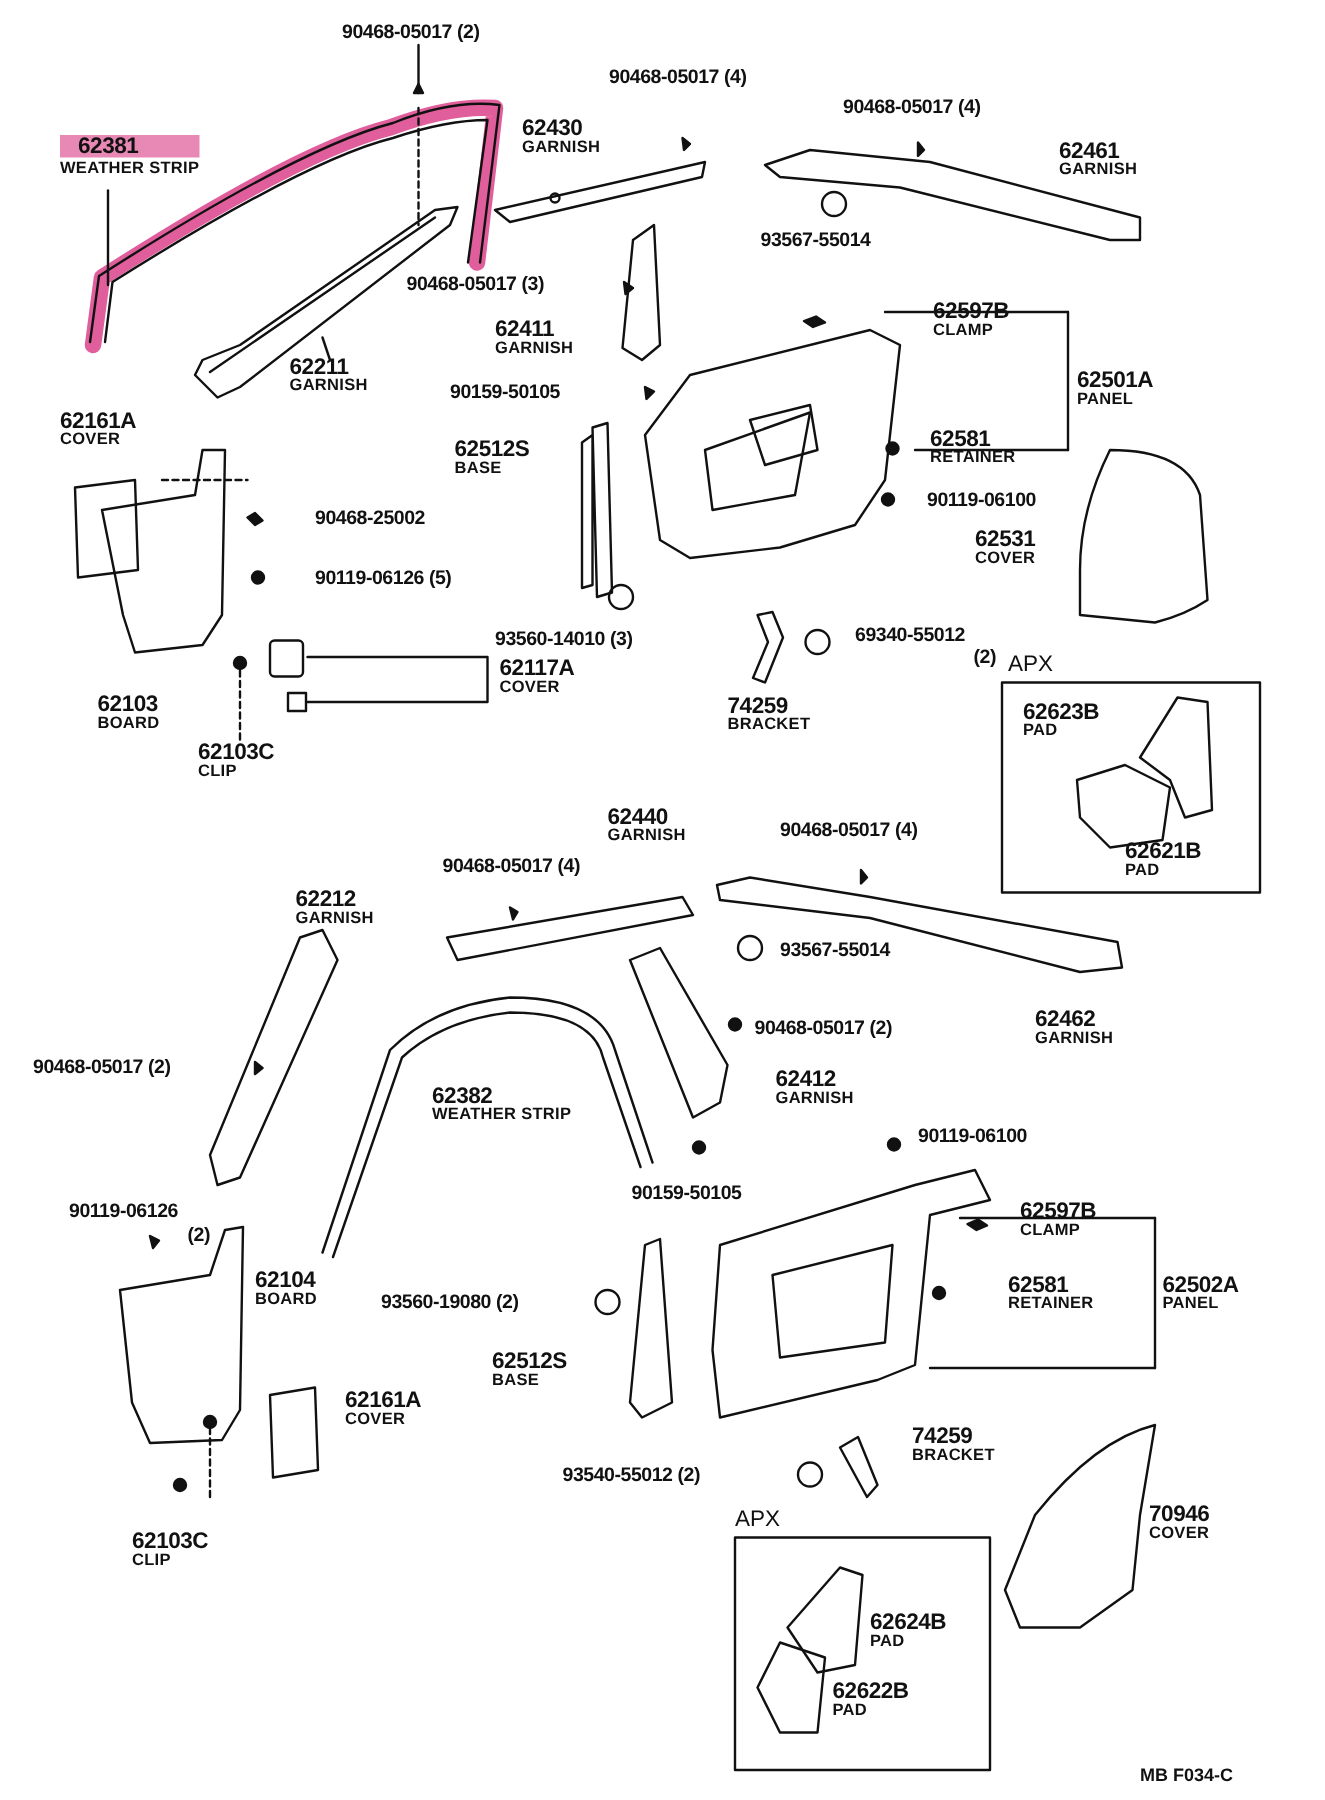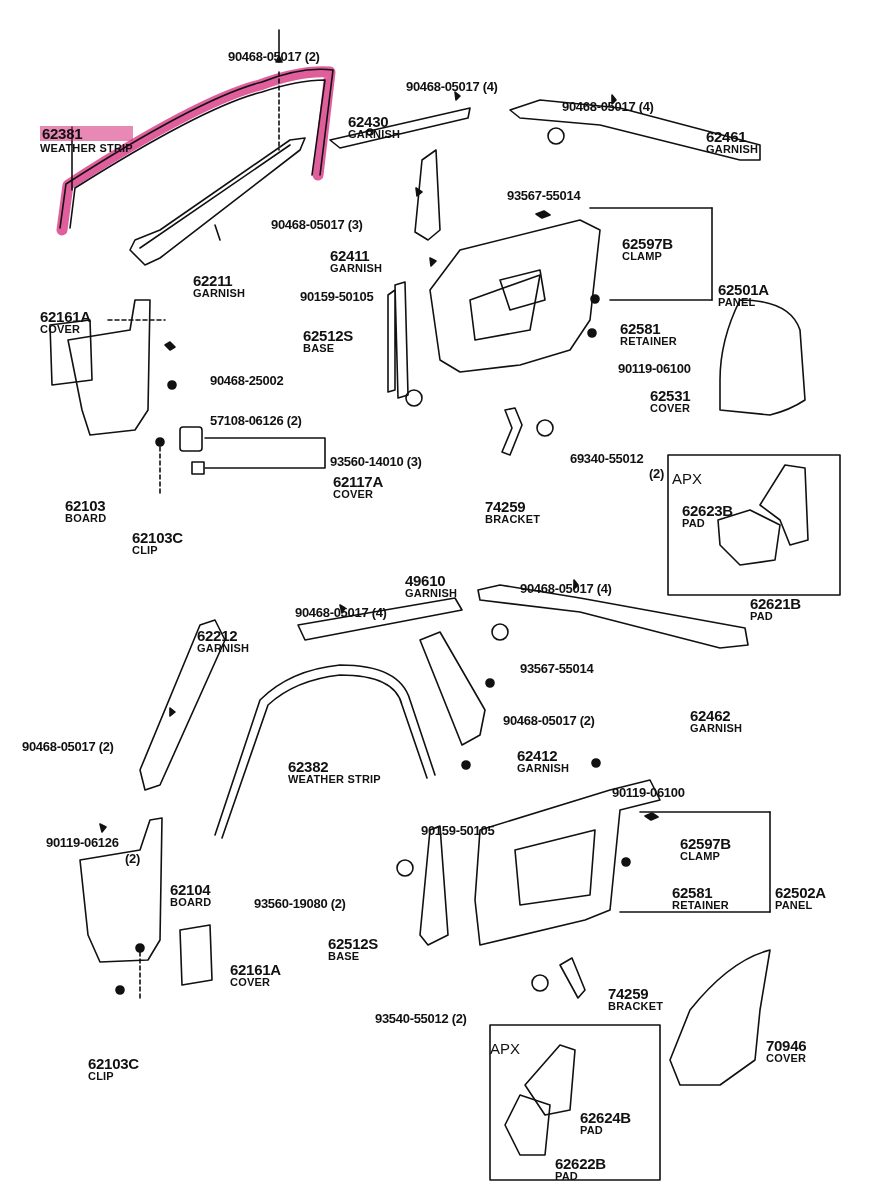--- a/index.html
+++ b/index.html
@@ -1,24 +1,24 @@
 <!DOCTYPE html>
 <html><head>
 <meta charset="utf-8">
 <style>
   html,body{margin:0;padding:0;background:#fff;}
   body{width:883px;height:1200px;position:relative;overflow:hidden;font-family:"Liberation Sans",sans-serif;}
   svg#art{position:absolute;left:0;top:0;}
-  .lbl{position:absolute;color:#111;line-height:1;white-space:nowrap;margin-top:36px;}
+  .lbl{position:absolute;color:#111;line-height:1;white-space:nowrap;}
   .pn{font-size:15px;font-weight:bold;letter-spacing:-0.3px;}
   .nm{font-size:11px;font-weight:bold;letter-spacing:0.2px;}
   .fn{font-size:13px;font-weight:bold;letter-spacing:-0.3px;}
   .apx{font-size:15px;font-weight:normal;}
   .code{font-size:12px;font-weight:bold;}
-  .hl{background:rgba(214,40,120,0.55);color:#111;padding:0 2px;}
+  .hl{background:rgba(214,40,120,0.55);color:#111;padding:0 12px;}
 </style>
 </head>
 <body>
 
 <svg id="art" width="883" height="1200" viewBox="0 0 883 1200" fill="none" stroke="#111" stroke-width="1.6" stroke-linejoin="round" stroke-linecap="round">
 
   <path d="M62 230 L68 185 Q200 100 260 85 Q300 70 330 72 L318 175" stroke="#d6287a" stroke-width="11" opacity="0.75"></path>
   <path d="M60 228 L66 184 Q200 98 262 82 Q302 66 333 70 L320 175 M70 228 L75 188 Q205 106 262 92 Q298 80 325 80 L312 175"></path>
   <line x1="72" y1="127" x2="72" y2="190"></line>
 
@@ -171,21 +171,21 @@
 <div class="lbl" style="left:620px;top:285px">
   <div class="pn">62581</div>
   <div class="nm">RETAINER</div>
 </div>
 <div class="lbl fn" style="left:618px;top:326px">90119-06100</div>
 <div class="lbl fn" style="left:210px;top:338px">90468-25002</div>
 <div class="lbl" style="left:650px;top:352px">
   <div class="pn">62531</div>
   <div class="nm">COVER</div>
 </div>
-<div class="lbl fn" style="left:210px;top:378px">57108-06126 (2)</div>
+<div class="lbl fn" style="left:210px;top:378px">90119-06126 (5)</div>
 <div class="lbl fn" style="left:330px;top:419px">93560-14010 (3)</div>
 <div class="lbl fn" style="left:570px;top:416px">69340-55012</div>
 <div class="lbl fn" style="left:649px;top:431px">(2)</div>
 <div class="lbl" style="left:333px;top:438px">
   <div class="pn">62117A</div>
   <div class="nm">COVER</div>
 </div>
 <div class="lbl apx" style="left:672px;top:435px">APX</div>
 <div class="lbl" style="left:65px;top:462px">
   <div class="pn">62103</div>
@@ -202,21 +202,21 @@
 <div class="lbl" style="left:132px;top:494px">
   <div class="pn">62103C</div>
   <div class="nm">CLIP</div>
 </div>
 <div class="lbl" style="left:750px;top:560px">
   <div class="pn">62621B</div>
   <div class="nm">PAD</div>
 </div>
 
 <div class="lbl" style="left:405px;top:537px">
-  <div class="pn">49610</div>
+  <div class="pn">62440</div>
   <div class="nm">GARNISH</div>
 </div>
 <div class="lbl fn" style="left:520px;top:546px">90468-05017 (4)</div>
 <div class="lbl fn" style="left:295px;top:570px">90468-05017 (4)</div>
 <div class="lbl" style="left:197px;top:592px">
   <div class="pn">62212</div>
   <div class="nm">GARNISH</div>
 </div>
 <div class="lbl fn" style="left:520px;top:626px">93567-55014</div>
 <div class="lbl" style="left:690px;top:672px">

